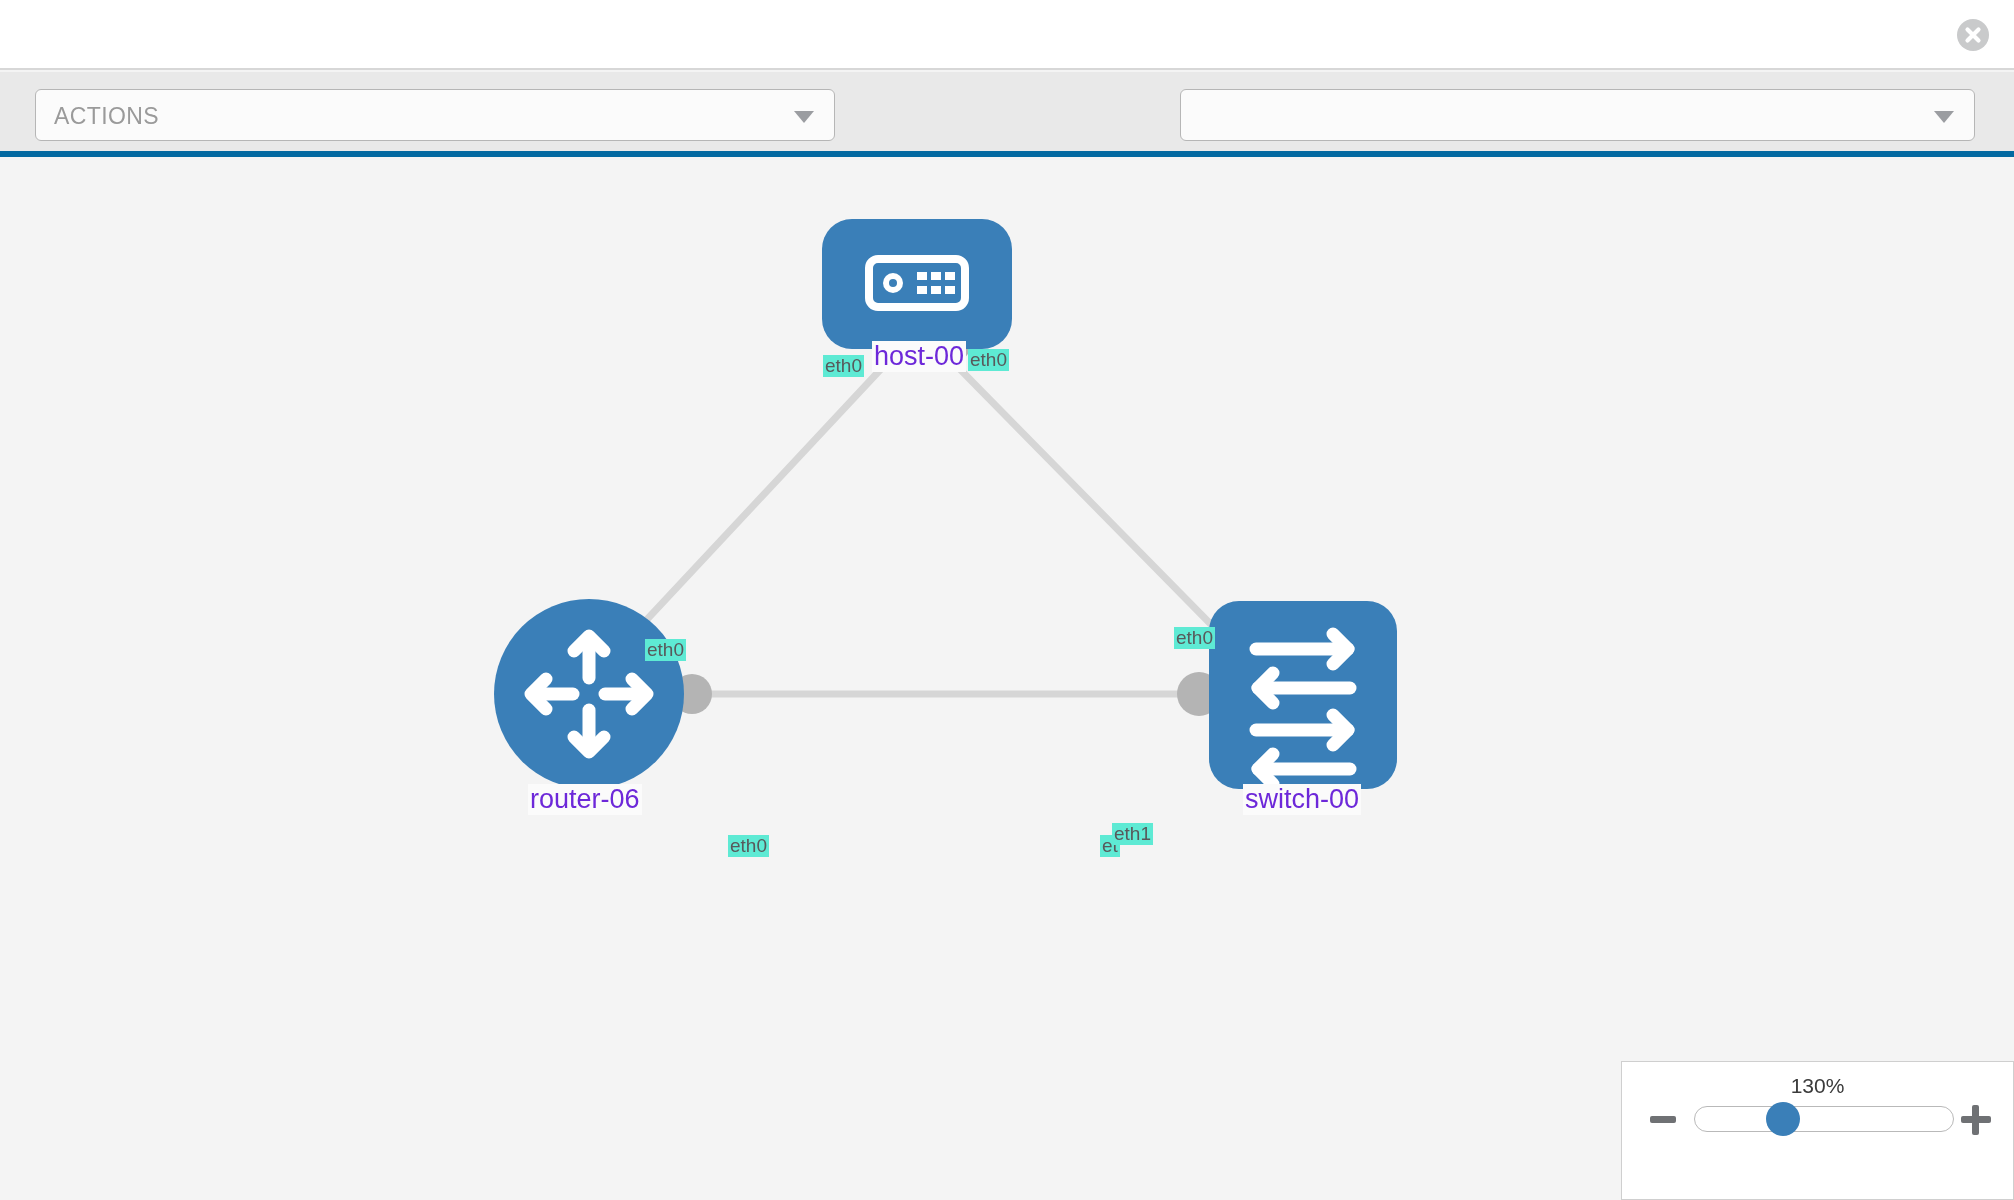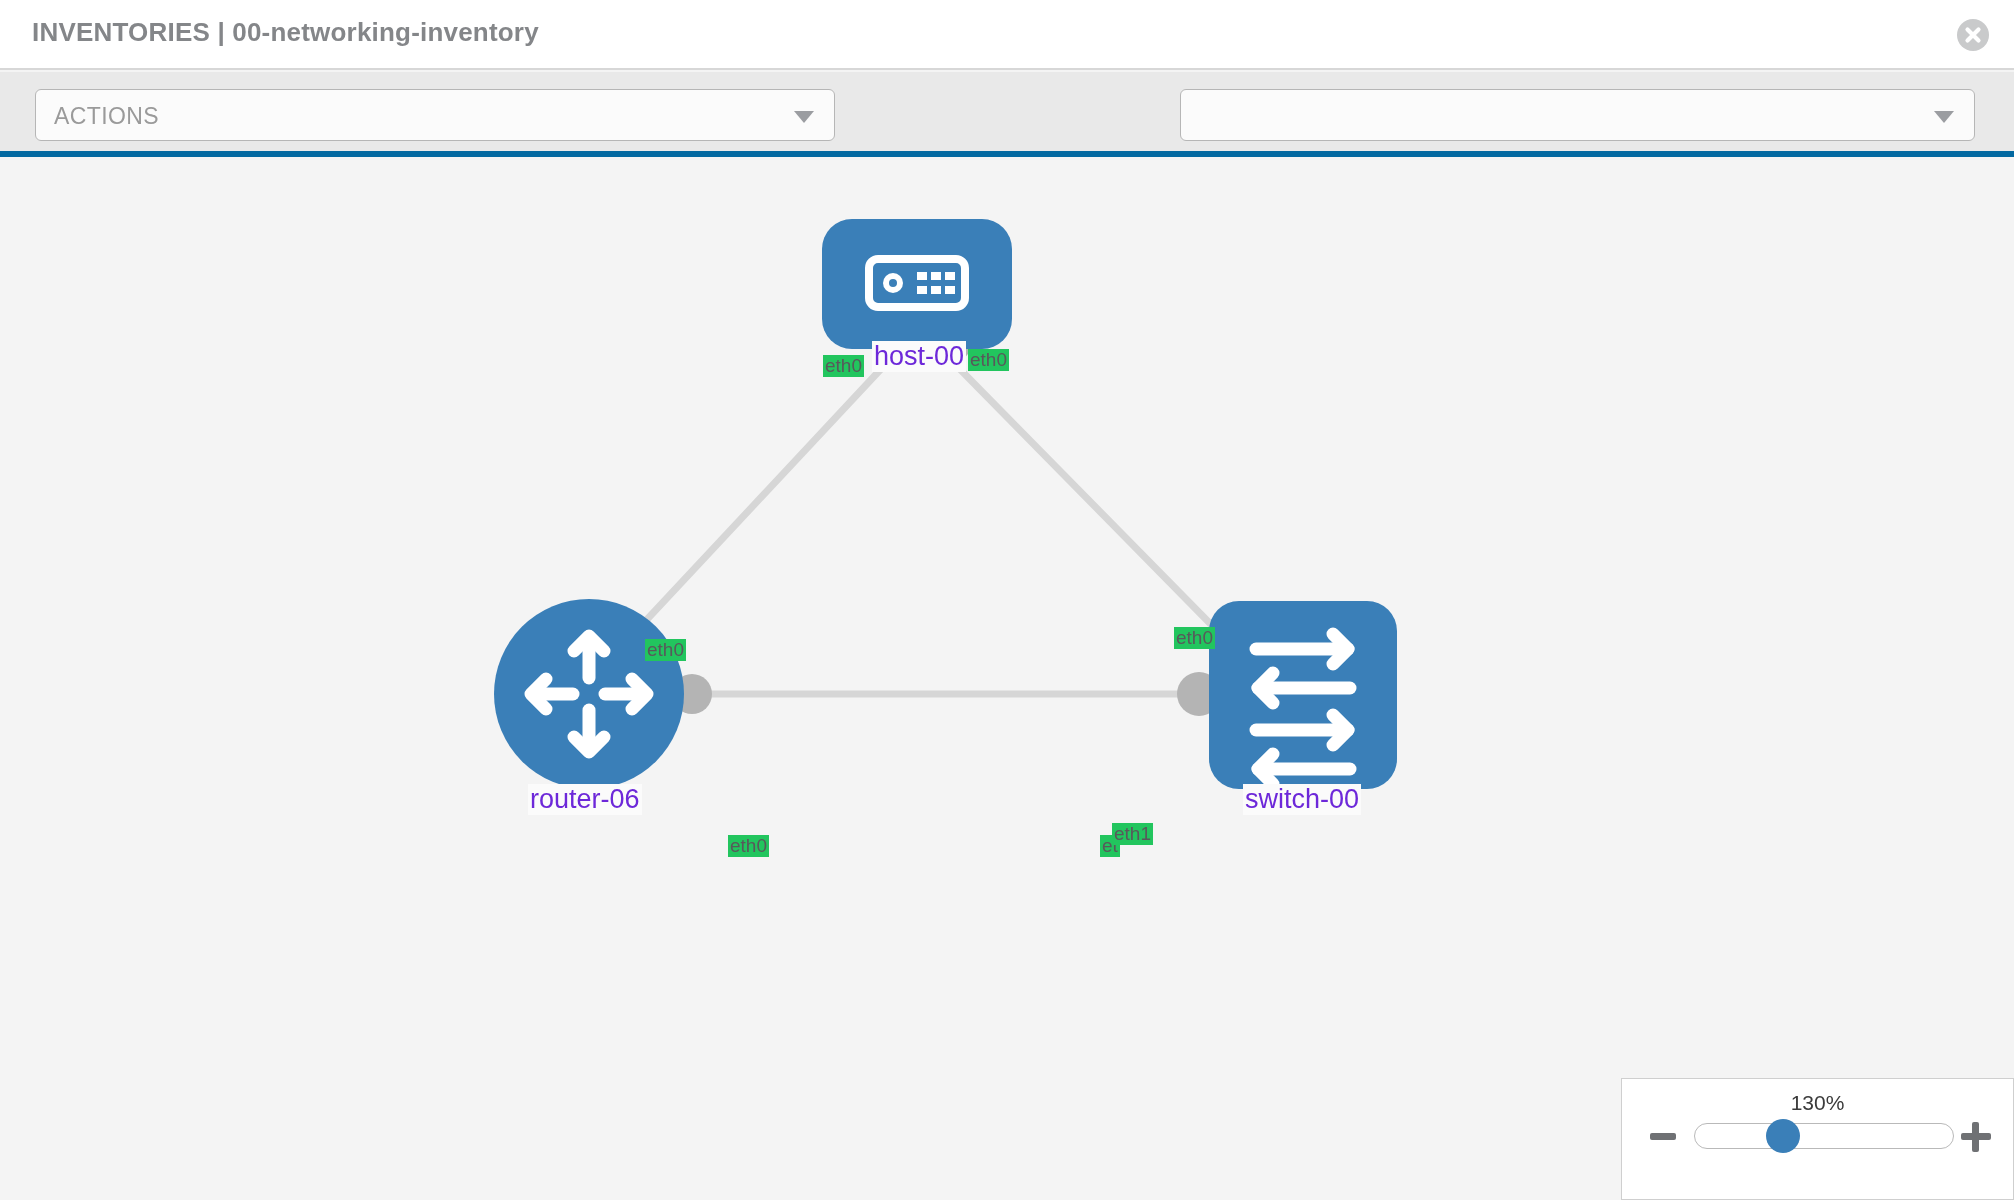--- a/index.html
+++ b/index.html
@@ -93,29 +93,29 @@
   .node-label {
     position: absolute;
     font-size: 27px; color: #6d28d9;
     background: #fbfbfb;
     white-space: nowrap;
     padding: 0 2px;
   }
   .iface-label {
     position: absolute;
     font-size: 19px; color: #58595b;
-    background: #22c55e;
+    background: #5eead4;
     white-space: nowrap;
     padding: 0 2px;
   }
 
   
   #zoom-panel {
     position: absolute; right: 0; bottom: 0;
-    width: 393px; height: 122px;
+    width: 393px; height: 139px;
     background: #ffffff;
     border: 1px solid #cfcfcf;
   }
   #zoom-value {
     position: absolute; top: 12px; left: 0; width: 100%;
     text-align: center;
     font-size: 21px; color: #3b3b3b;
   }
   #zoom-minus {
     position: absolute; left: 28px; top: 54px;
@@ -140,21 +140,20 @@
   #zoom-thumb {
     position: absolute; left: 144px; top: 40px;
     width: 34px; height: 34px; border-radius: 50%;
     background: #3a7fb8; cursor: pointer;
   }
 </style>
 </head>
 <body>
 
 <div id="header">
-  <div id="page-title">INVENTORIES | 00-networking-inventory</div>
   <div id="close-button">
     <svg width="32" height="32" viewBox="0 0 32 32">
       <circle cx="16" cy="16" r="16" fill="#c9cacb"></circle>
       <path d="M10.5 10.5 L21.5 21.5 M21.5 10.5 L10.5 21.5" stroke="#ffffff" stroke-width="4.2" stroke-linecap="round"></path>
     </svg>
   </div>
 </div>
 
 <div id="toolbar">
 

